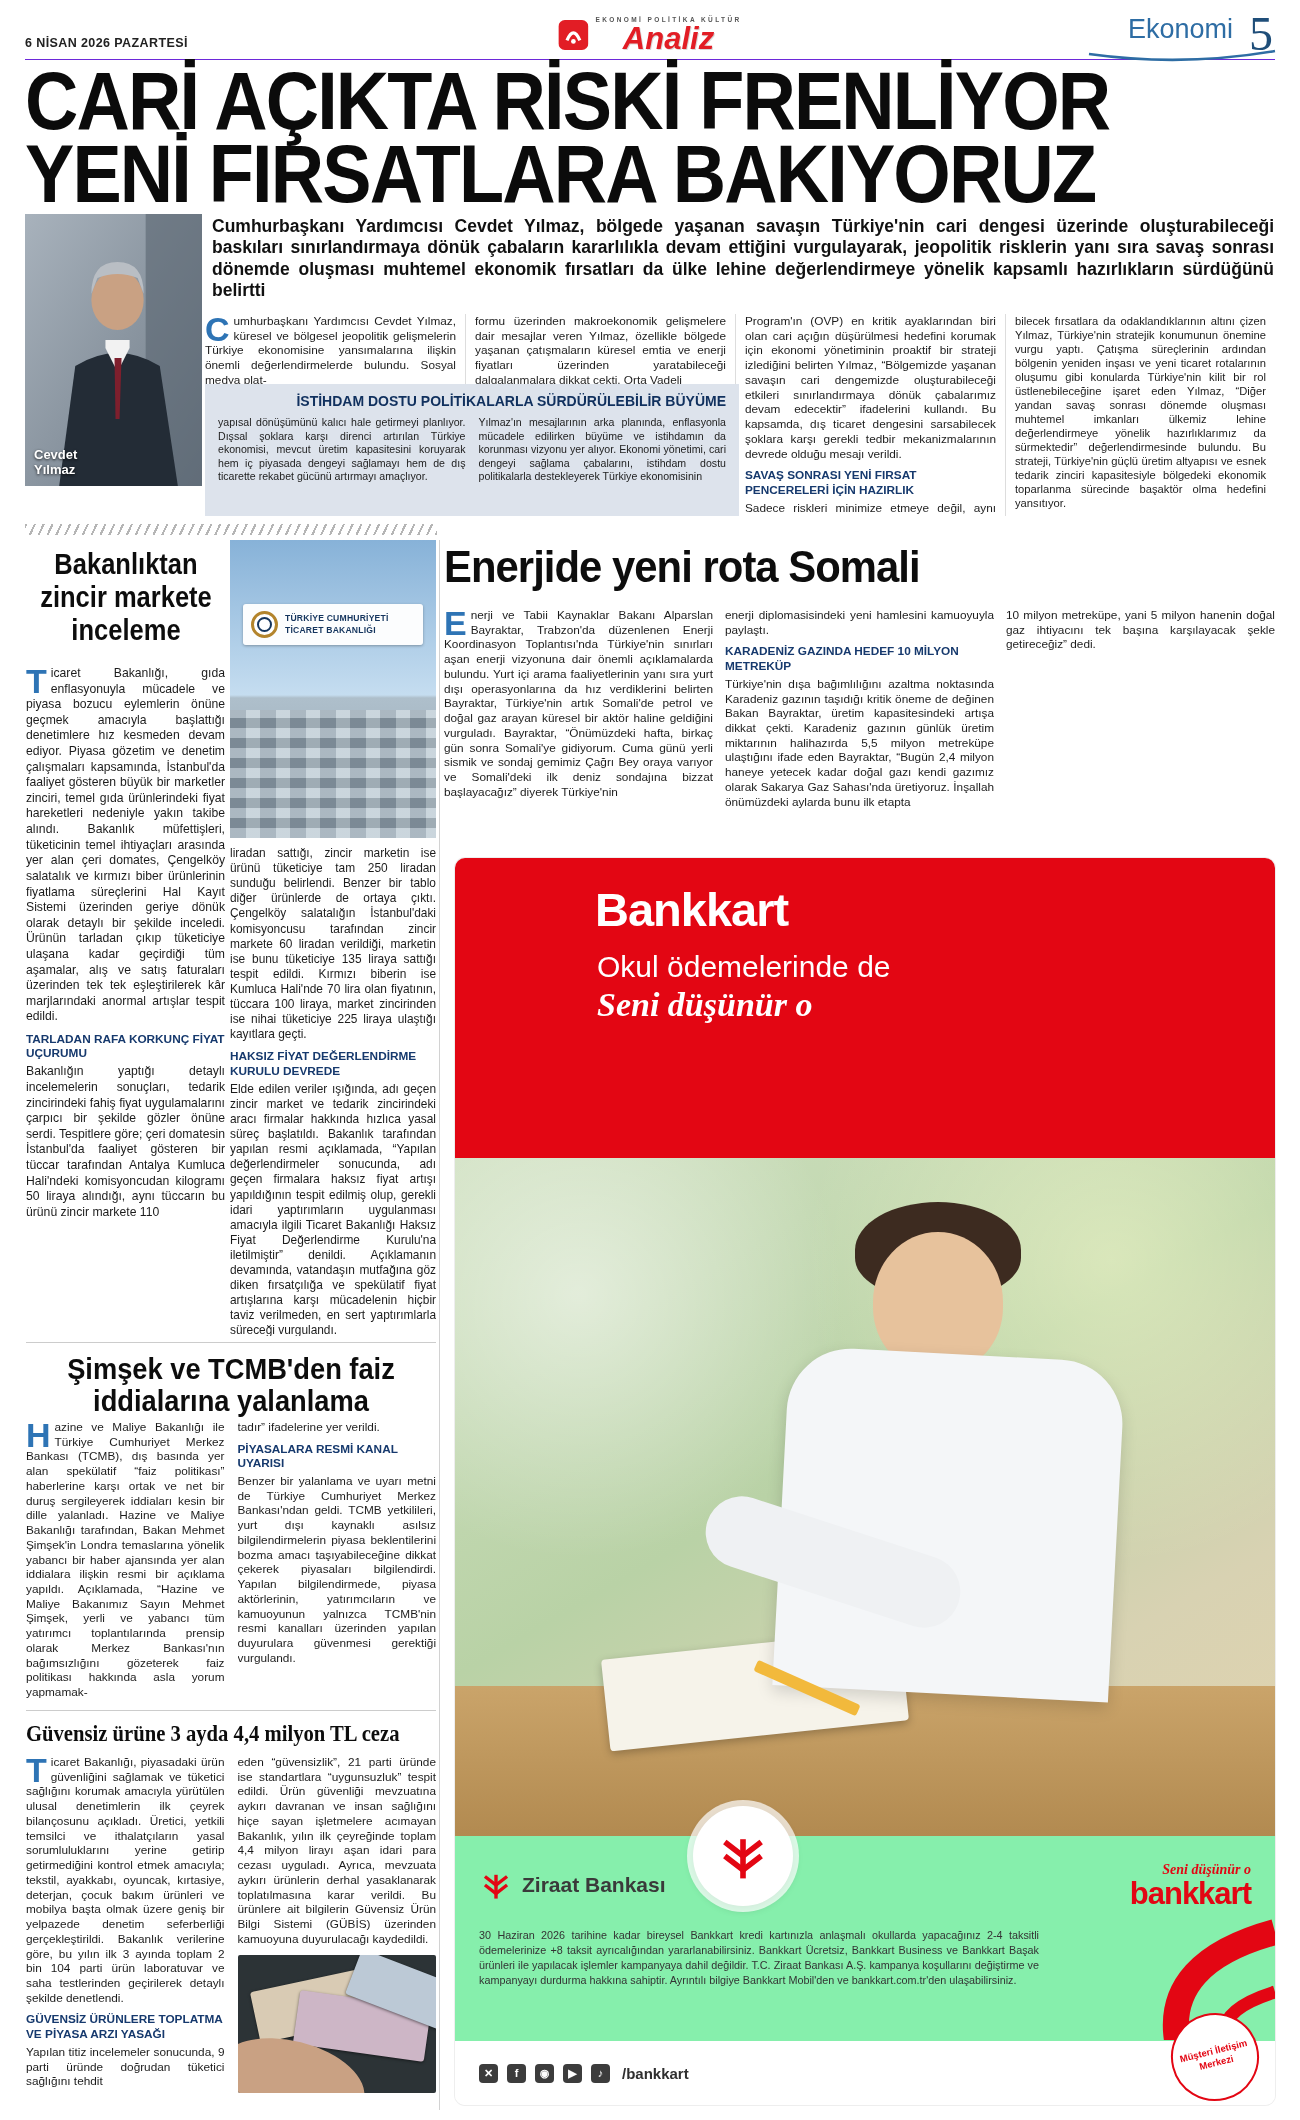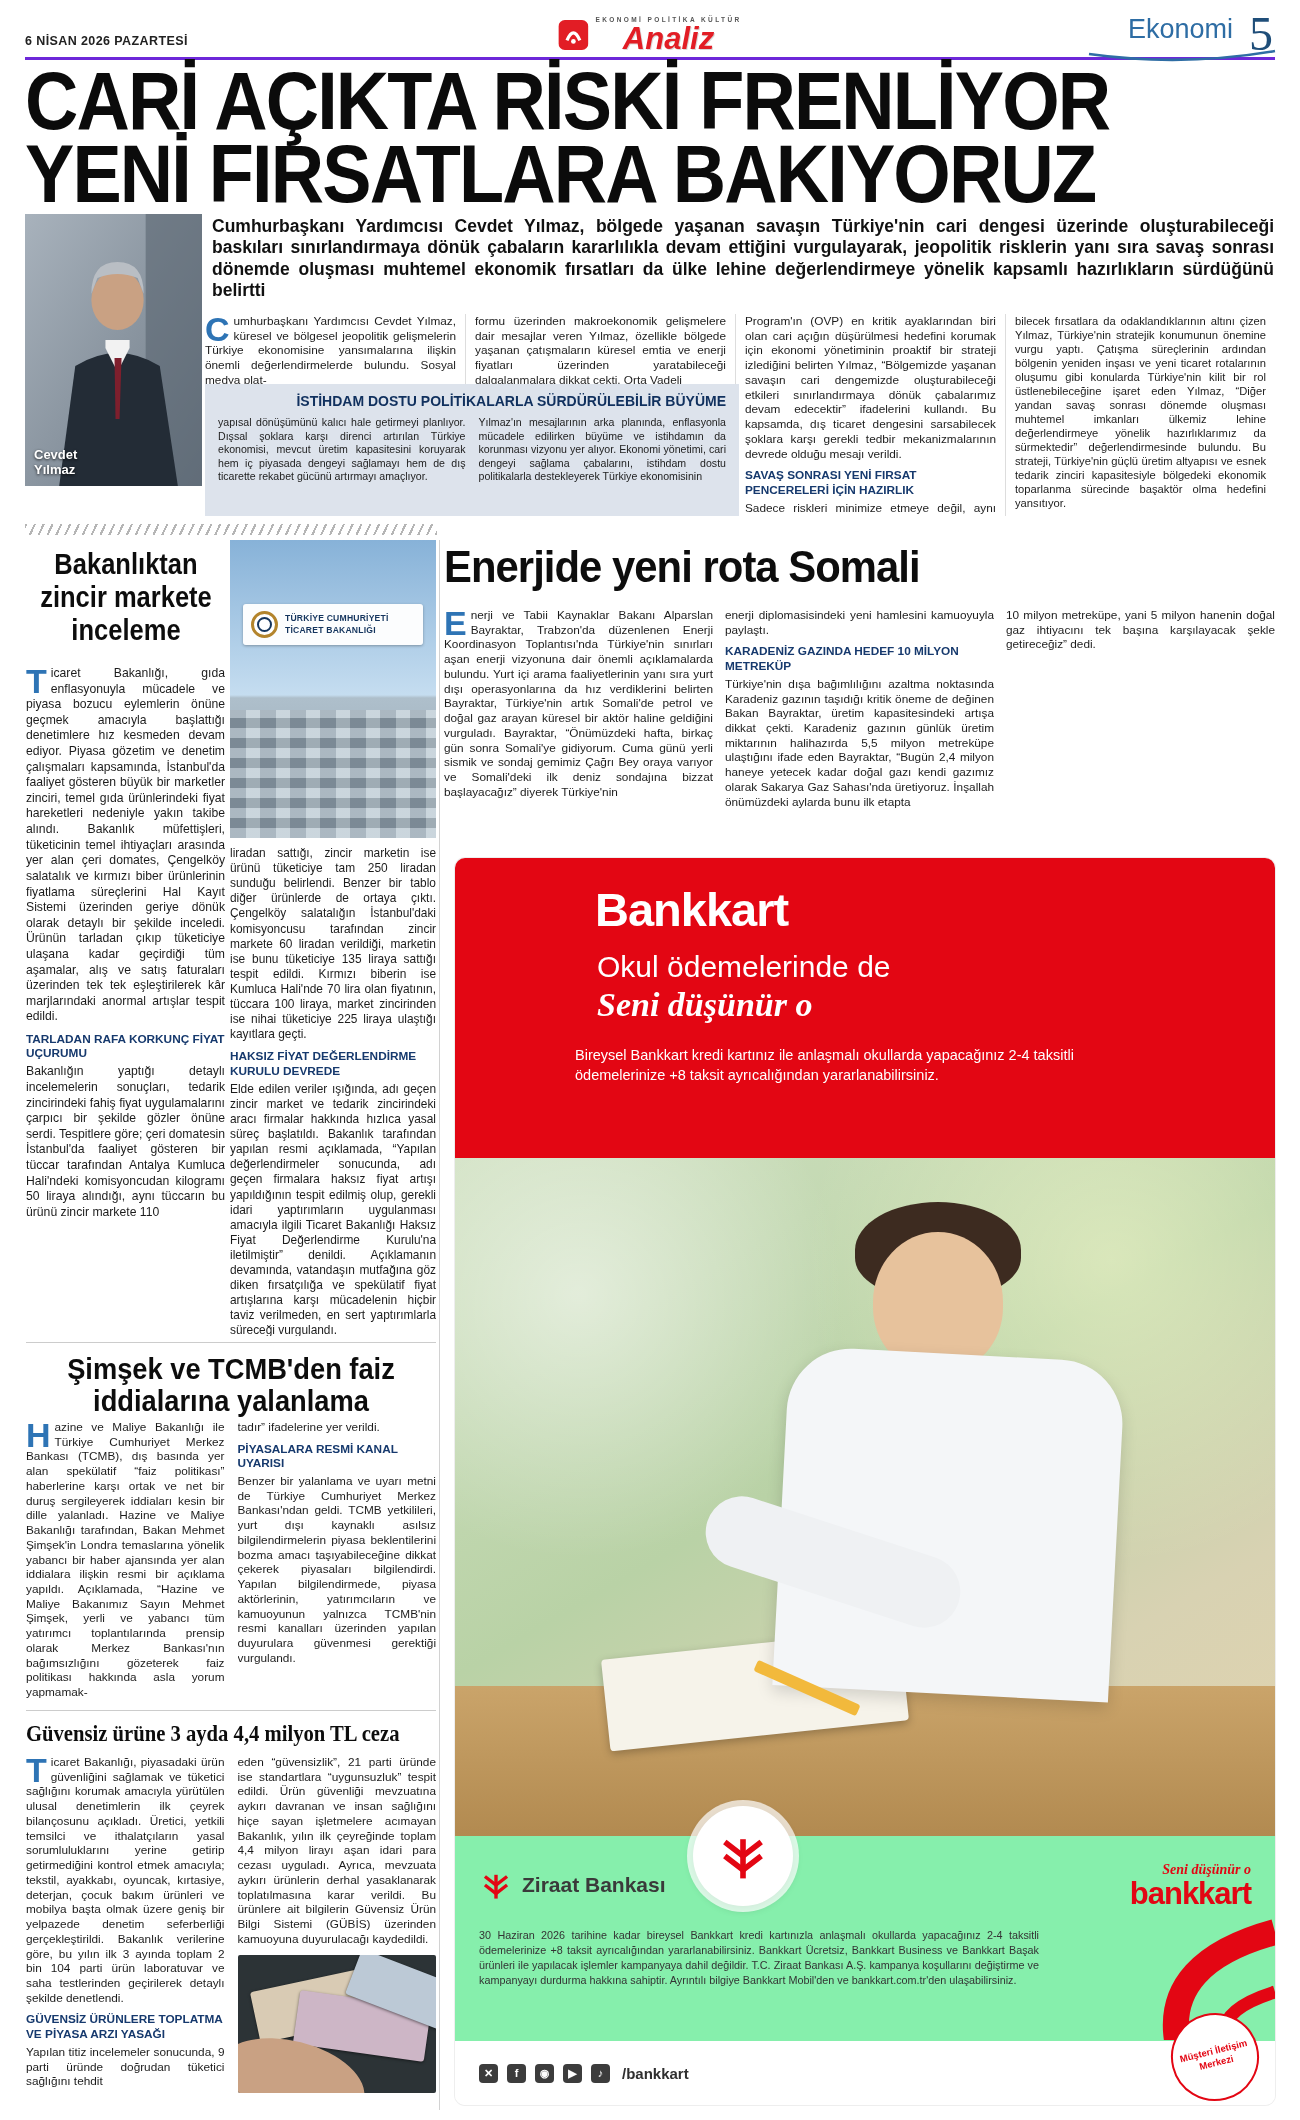--- a/index.html
+++ b/index.html
@@ -1,21 +1,21 @@
 <!DOCTYPE html>
 <html><head>
 <meta charset="utf-8">
 <style>
 *{margin:0;padding:0;box-sizing:border-box;}
 body{background:#dcdcdc;font-family:"Liberation Sans",sans-serif;}
 .page{position:relative;width:1300px;height:2120px;background:#fff;margin:0 auto;overflow:hidden;}
 .abs{position:absolute;}
 
 
-.page-header{left:25px;top:12px;width:1250px;height:48px;border-bottom:3px solid #6d28d9;}
+.page-header{left:25px;top:12px;width:1250px;height:48px;border-bottom:1px solid #6d28d9;}
 .issue-date{position:absolute;left:0;bottom:9px;font-size:12.5px;font-weight:bold;color:#222;letter-spacing:.4px;}
 .logo-lockup{position:absolute;left:50%;transform:translateX(-50%);top:4px;display:flex;align-items:center;gap:7px;}
 .logo-emblem{width:30px;height:30px;display:block;}
 .logo-stack{display:flex;flex-direction:column;align-items:center;}
 .logo-tagline{font-size:6.5px;letter-spacing:2.4px;color:#555;font-weight:bold;}
 .logo-text{font-size:31px;font-weight:bold;font-style:italic;color:#e21d25;line-height:1;text-shadow:1px 1px 0 rgba(0,0,0,.15);}
 .section-lockup{position:absolute;right:2px;top:0;display:flex;align-items:flex-end;gap:16px;}
 .section-name{font-size:27px;color:#2e6da4;line-height:1;padding-bottom:12px;}
 .page-number{font-family:"Liberation Serif",serif;font-size:48px;color:#1f4e79;line-height:.9;}
 .section-underline{position:absolute;right:-4px;bottom:-10px;}
@@ -293,21 +293,20 @@
     <div class="energy-col">
       <p class="body-text">10 milyon metreküpe, yani 5 milyon hanenin doğal gaz ihtiyacını tek başına karşılayacak şekle getireceğiz” dedi.</p>
     </div>
   </div>
 
   <aside class="ad abs">
     <div class="ad-red">
       <div class="ad-brand">Bankkart</div>
       <div class="ad-h1">Okul ödemelerinde de</div>
       <div class="ad-h2">Seni düşünür o</div>
-      <p class="ad-body">Bireysel Bankkart kredi kartınız ile anlaşmalı okullarda yapacağınız 2-4 taksitli ödemelerinize +8 taksit ayrıcalığından yararlanabilirsiniz.</p>
       <div class="child-photo">
         <div class="desk"></div>
         <div class="notebook"></div>
         <div class="child-hair"></div>
         <div class="child-head"></div>
         <div class="child-body"></div>
         <div class="child-arm"></div>
         <div class="pencil"></div>
       </div>
     </div>

